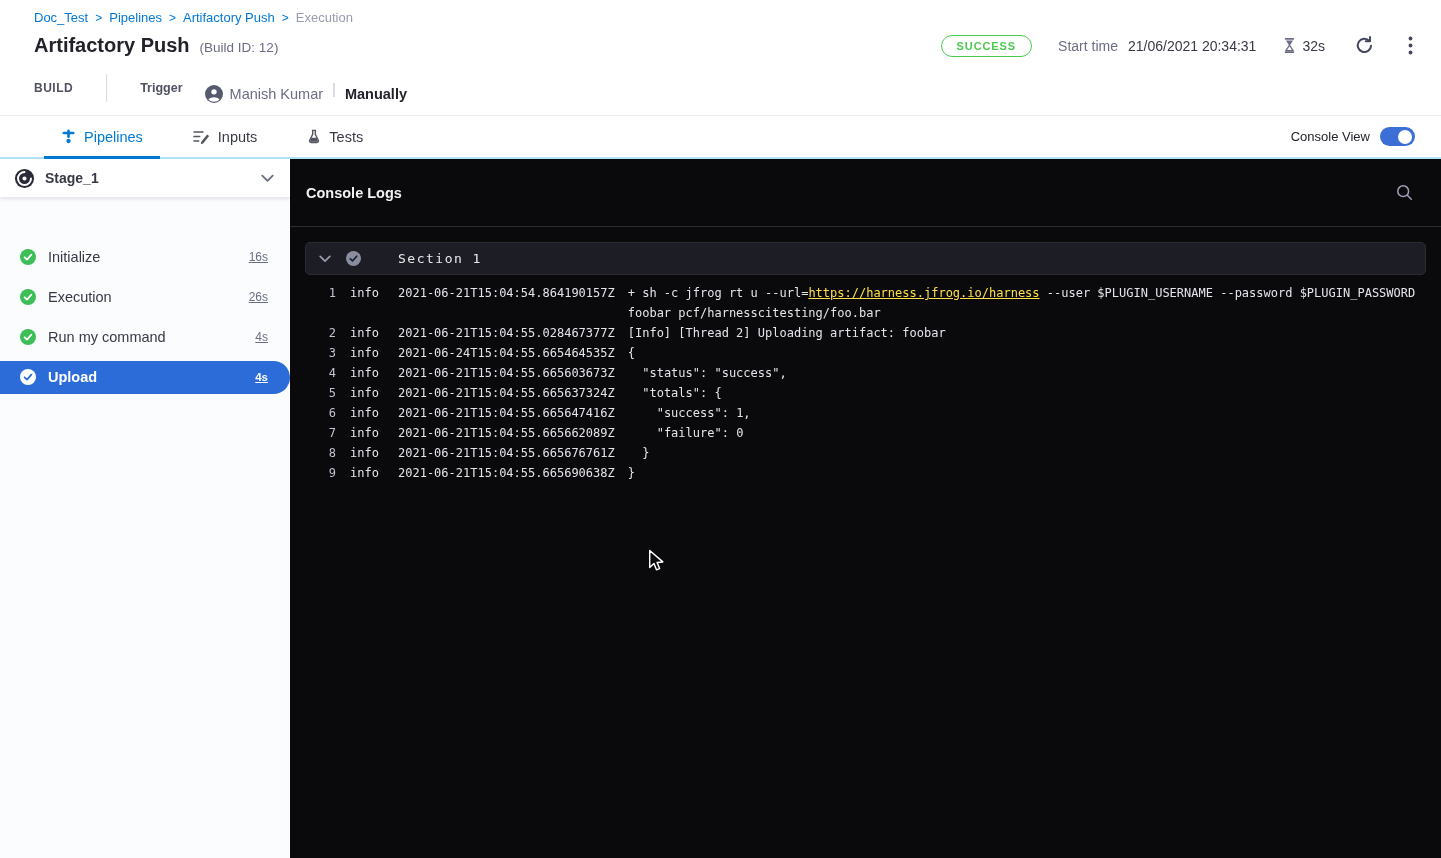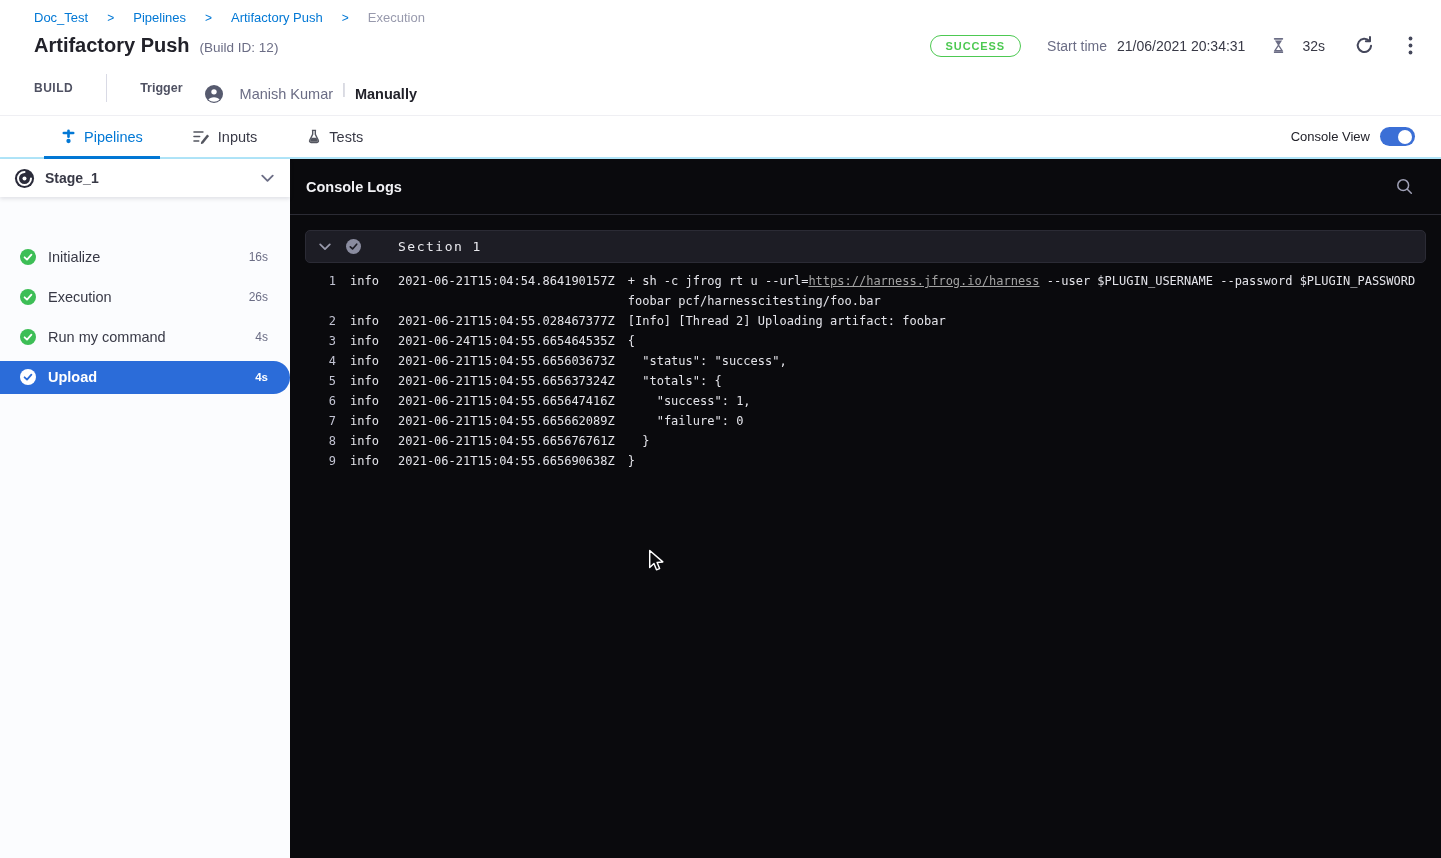--- a/index.html
+++ b/index.html
@@ -2,41 +2,41 @@
 <html><head>
 <meta charset="utf-8">
 <style>
   * { box-sizing: border-box; margin: 0; padding: 0; }
   html,body { width: 1441px; height: 858px; overflow: hidden; }
   body { font-family: "Liberation Sans", sans-serif; background: #fff; color: #22222a; }
   .app { position: relative; width: 1441px; height: 858px; display: flex; flex-direction: column; }
 
   
   .page-header { padding: 10px 24px 0 34px; background: #fff; }
-  .breadcrumb { font-size: 13px; display: flex; align-items: center; gap: 19px; }
+  .breadcrumb { font-size: 13px; display: flex; align-items: center; gap: 7px; }
   .breadcrumb a { color: #0278d5; text-decoration: none; cursor: pointer; }
   .breadcrumb .sep { color: #0278d5; font-size: 12px; }
   .breadcrumb .current { color: #989aad; }
   .title-row { display: flex; align-items: center; justify-content: space-between; margin-top: 7px; }
   .title-left { display: flex; align-items: baseline; gap: 10px; }
   .page-title { font-size: 20px; font-weight: bold; color: #22222a; }
   .build-id { font-size: 13.5px; color: #6b6d85; }
   .title-right { display: flex; align-items: center; gap: 26px; }
   .status-badge { border: 1.5px solid #4dc952; color: #4dc952; font-size: 11px; font-weight: bold;
     letter-spacing: .9px; padding: 4px 15px; border-radius: 12px; background: #fff; }
   .start-time { display: flex; align-items: baseline; gap: 10px; font-size: 14px; }
   .start-time .lbl { color: #6b6d85; }
   .start-time .val { color: #383946; }
-  .duration { display: flex; align-items: center; gap: 16px; font-size: 14px; color: #383946; }
+  .duration { display: flex; align-items: center; gap: 5px; font-size: 14px; color: #383946; }
   .icon-btn { background: none; border: none; cursor: pointer; display: flex; align-items: center; padding: 4px; }
   .meta-row { display: flex; align-items: center; margin-top: 14px; padding-bottom: 12px; text-align: right; }
   .build-tag { font-size: 12px; font-weight: bold; color: #4f5162; letter-spacing: .5px; }
   .meta-divider { width: 1px; height: 28px; background: #d9dae5; margin: 0 33px; }
   .trigger-lbl { font-size: 12.5px; font-weight: bold; color: #4f5162; margin-right: 22px; }
-  .trigger-user { display: flex; align-items: center; gap: 17px; font-size: 14.5px; color: #6b6d85; margin-top: 12px; }
+  .trigger-user { display: flex; align-items: center; gap: 7px; font-size: 14.5px; color: #6b6d85; margin-top: 12px; }
   .pipe-sep { color: #c9cad6; margin: 0 9px; font-size: 15px; }
   .trigger-type { font-size: 14.5px; font-weight: 600; color: #22222a; margin-top: 12px; }
 
   
   .tabbar { height: 44px; border-top: 1px solid #efeff3; border-bottom: 2px solid #b0e5f9;
     display: flex; align-items: stretch; padding-left: 44px; position: relative; background: #fff; }
   .tabs { display: flex; gap: 16px; }
   .tab { display: flex; align-items: center; gap: 8px; padding: 0 17px; font-size: 14.5px;
     color: #383946; cursor: pointer; position: relative; }
   .tab .ticon { display: flex; align-items: center; }
@@ -56,48 +56,48 @@
   .sidebar { width: 290px; background: #fbfcfe; display: flex; flex-direction: column; gap: 36px; }
   .stage-header { height: 38px; background: #fff; display: flex; align-items: center; gap: 10px;
     padding: 0 16px 0 14px; box-shadow: 0 2px 4px rgba(40,41,61,.12); position: relative; z-index: 2; cursor: pointer; }
   .stage-name { font-size: 14px; font-weight: 600; color: #383946; }
   .stage-chevron { margin-left: auto; color: #6b6d85; display: flex; }
   .step-list { margin-top: 4px; }
   .step { height: 40px; display: flex; align-items: center; gap: 12px; padding: 0 22px 0 20px;
     cursor: pointer; font-size: 14.5px; color: #383946; }
   .step.indent { }
   .step .check { color: #3dbe56; display: flex; }
-  .step-time { margin-left: auto; font-size: 12px; color: #6b6d85; }
+  .step-time { margin-left: auto; font-size: 12px; color: #6b6d85; text-decoration: underline; }
   .step.selected { background: #2b6cd9; color: #fff; height: 33px; margin: 3.5px 0;
     border-radius: 0 17px 17px 0; font-weight: 600; }
   .step.selected .check { color: #fff; }
   .step.selected .check path { stroke: #2b6cd9; }
   .step.selected .step-time { color: #fff; font-weight: bold; font-size: 11.5px; }
 
   
   .console { flex: 1; background: #0a0a0d; display: flex; flex-direction: column; min-width: 0; }
-  .console-header { height: 56px; display: flex; align-items: center; justify-content: space-between;
+  .console-header { height: 68px; display: flex; align-items: center; justify-content: space-between;
     padding: 0 24px 0 16px; border-bottom: 1px solid #2b2b34; }
   .console-title { color: #f1f1f4; font-size: 14.5px; font-weight: bold; }
   .search-btn { background: none; border: none; cursor: pointer; display: flex; padding: 4px; }
   .section-row { margin: 15px 15px 8px 15px; height: 33px; background: #1d1d25; border: 1px solid #2b2b35;
     border-radius: 5px; display: flex; align-items: center; gap: 15px; padding: 0 13px; cursor: pointer; flex: none; }
   .section-chevron { color: #9a9bad; display: flex; }
   .section-check { color: #8a8c9f; display: flex; }
   .section-check path { stroke: #1d1d25; }
   .section-label { font-family: "DejaVu Sans Mono", monospace; font-size: 13px; letter-spacing: 1.5px;
     color: #e9e9ee; margin-left: 22px; }
   .log-area { font-family: "DejaVu Sans Mono", monospace; font-size: 12px; line-height: 20px;
     color: #e4e4ea; padding-right: 12px; }
   .log-row { display: flex; align-items: flex-start; }
   .log-ln { width: 46px; text-align: right; color: #c2c3d2; flex: none; }
   .log-level { width: 30px; margin-left: 14px; flex: none; }
   .log-ts { margin-left: 18px; white-space: pre; flex: none; }
   .log-msg { margin-left: 13px; flex: 1; min-width: 0; white-space: pre-wrap; word-break: break-word; }
-  .log-link { color: #a3a3a3; text-decoration: underline; cursor: pointer; }
+  .log-link { color: #fde047; text-decoration: underline; cursor: pointer; }
 
   .mouse-cursor { position: absolute; left: 648px; top: 549px; z-index: 50; pointer-events: none; }
 </style>
 </head>
 <body>
 
 <div class="app">
 
   <div class="page-header">
     <div class="breadcrumb">

